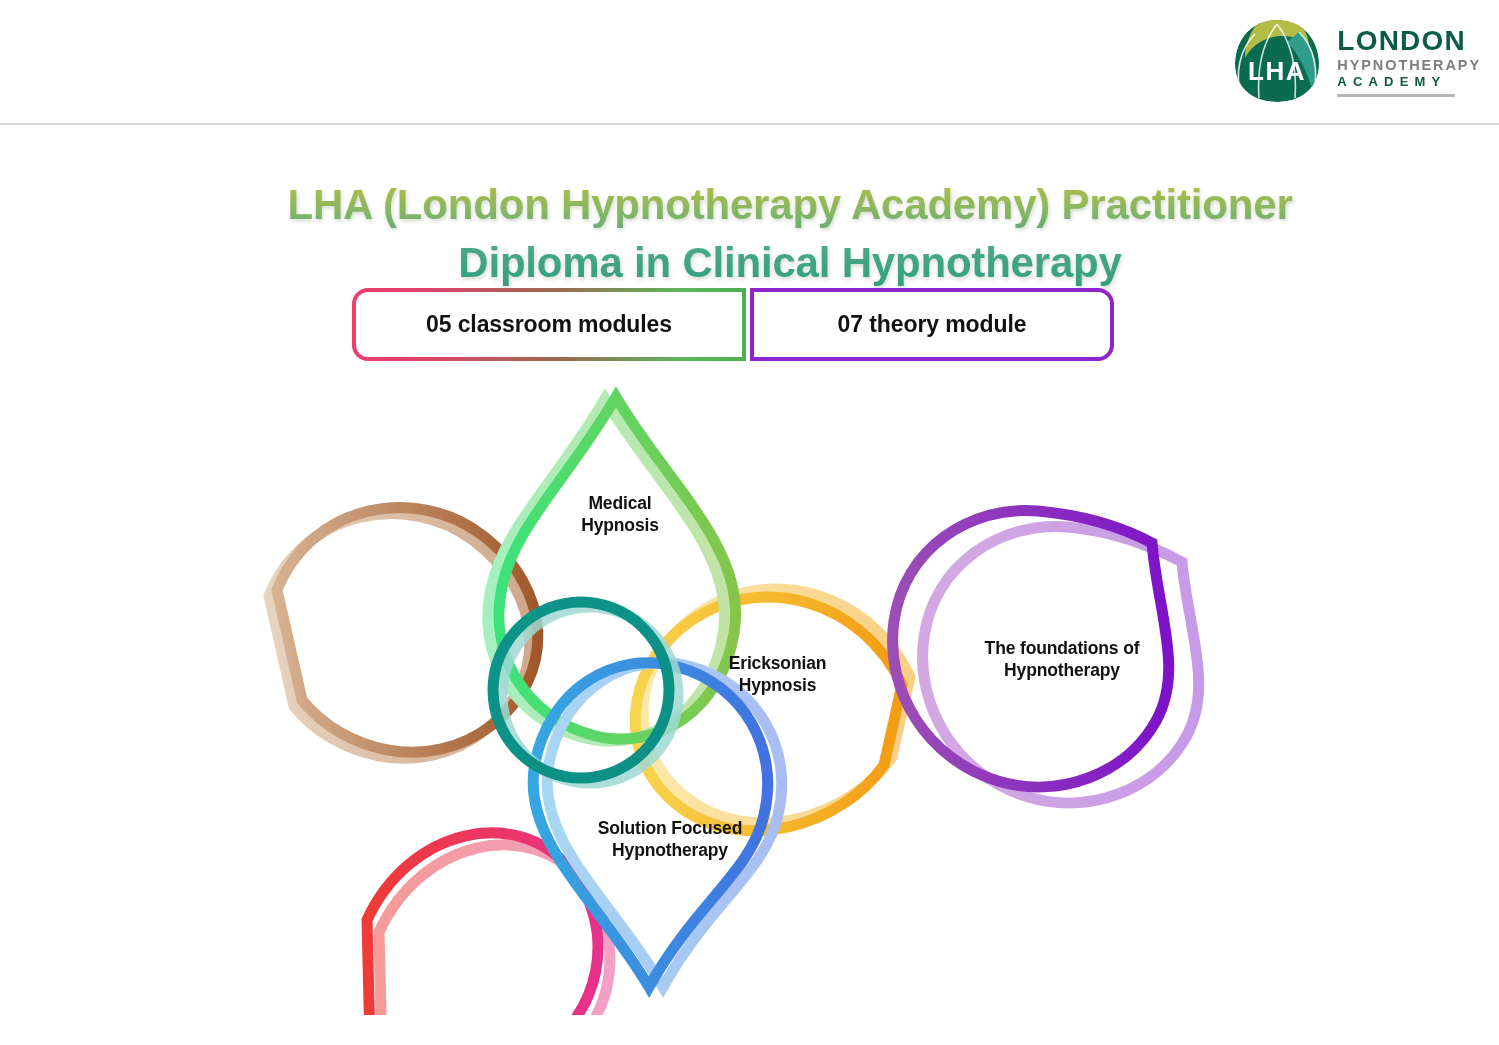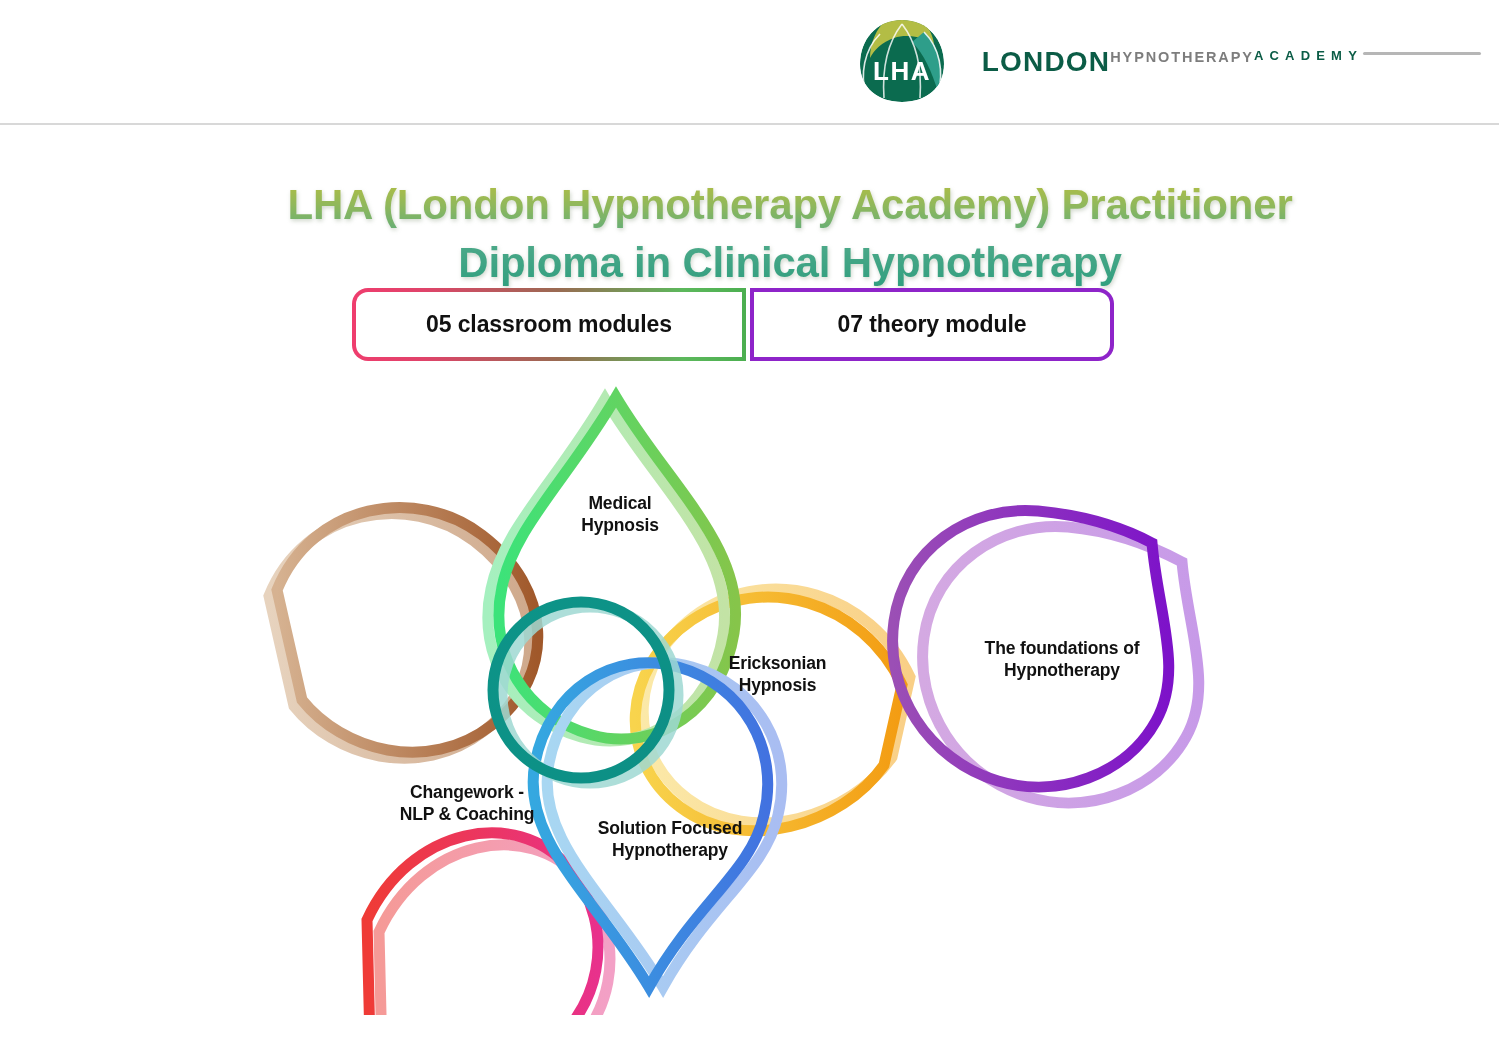--- a/index.html
+++ b/index.html
@@ -32,25 +32,24 @@
     align-items: center;
     gap: 12px;
   }
   #logo-mark {
     width: 96px; height: 96px;
     position: relative;
     flex: none;
   }
   #logo-wordmark {
     display: flex;
-    flex-direction: row;
+    flex-direction: column;
     align-items: flex-start;
     justify-content: center;
     padding-top: 4px;
-    margin-left: 20px;
   }
   .wm-london {
     font-size: 28px;
     font-weight: bold;
     letter-spacing: 1.2px;
     color: #0b5c46;
     line-height: 1.02;
   }
   .wm-hypno {
     font-size: 14.5px;
@@ -306,23 +305,19 @@
   <div class="petal-label" style="left:678px; top:277px; width:175px;">
     <div>Ericksonian</div>
     <div>Hypnosis</div>
   </div>
 
   <div class="petal-label" style="left:558px; top:442px; width:200px;">
     <div>Solution Focused</div>
     <div>Hypnotherapy</div>
   </div>
 
-  <div class="petal-label" style="left:355px; top:406px; width:200px;">
-    <div>Changework -</div>
-    <div>NLP &amp; Coaching</div>
-  </div>
 
 
   <div class="petal-label" style="left:945px; top:262px; width:210px;">
     <div>The foundations of</div>
     <div>Hypnotherapy</div>
   </div>
 </div>
 
 </body></html>

